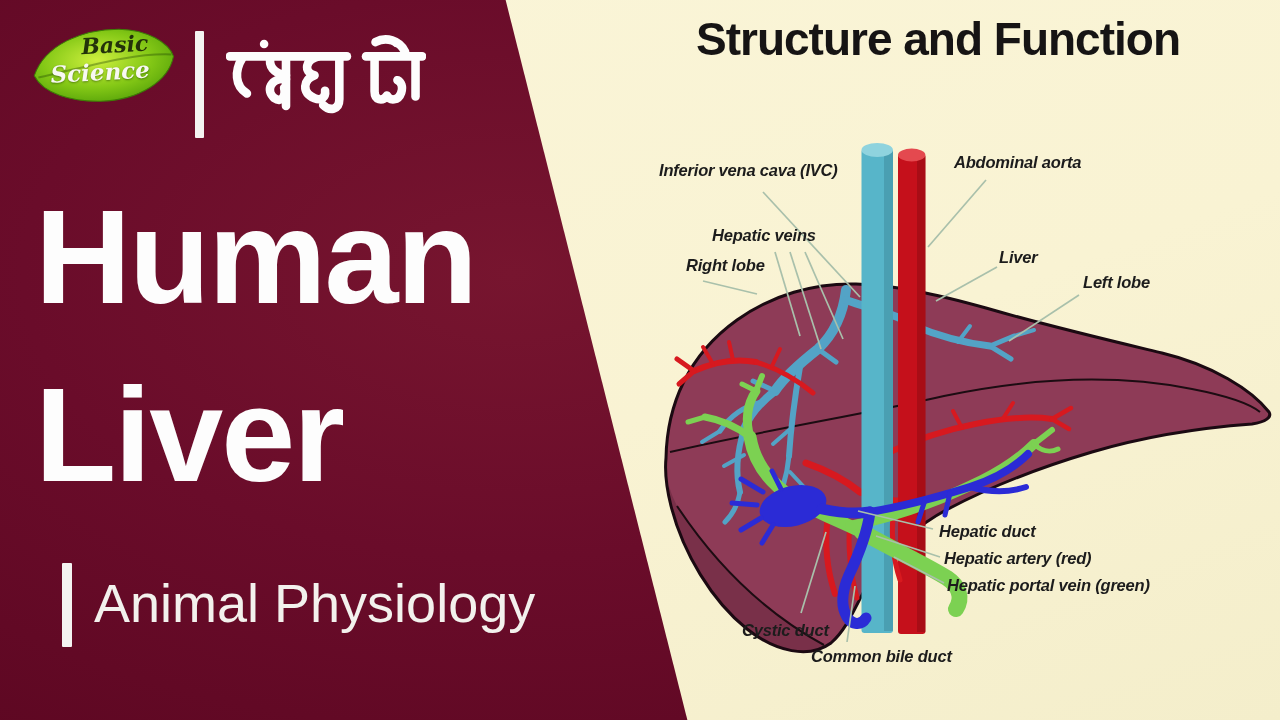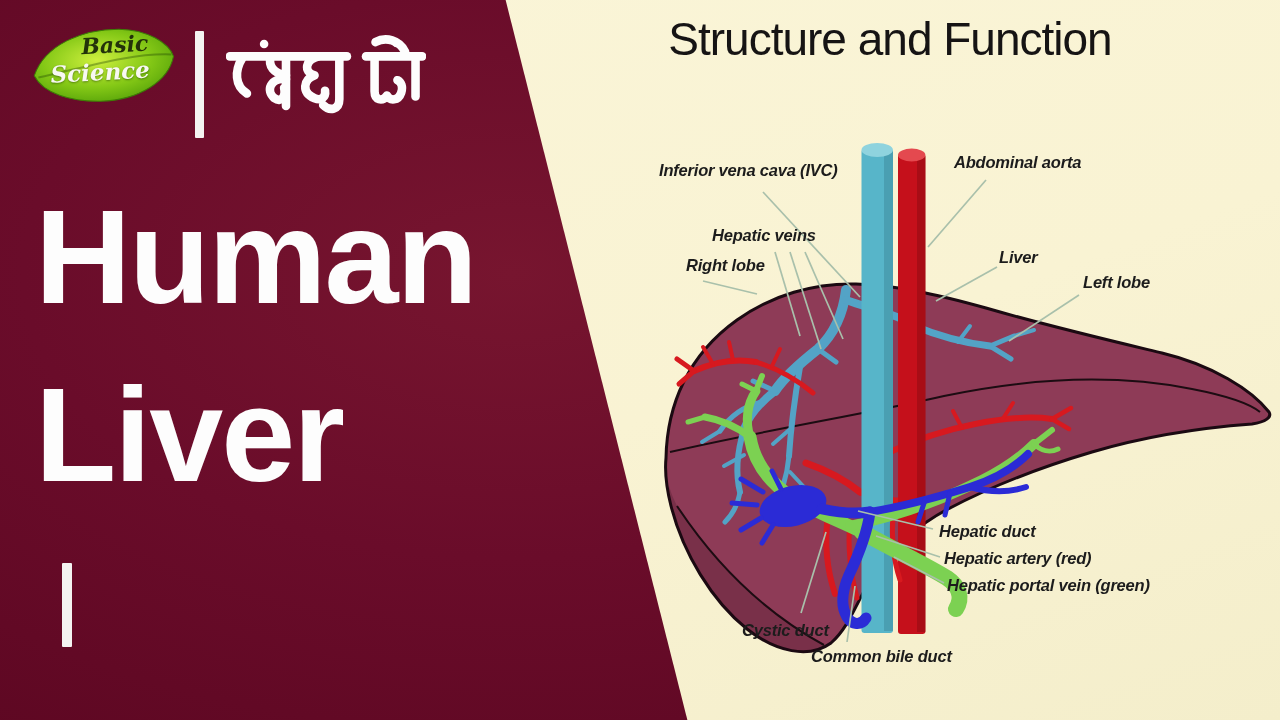--- a/index.html
+++ b/index.html
@@ -23,22 +23,22 @@
     font-family:"DejaVu Serif",serif;font-style:italic;font-weight:bold;}
   .leaf-text.l1{top:10px;left:12px;font-size:22px;color:#23320a;}
   .leaf-text.l2{top:36px;left:-4px;font-size:23px;color:#f8f8f2;text-shadow:0 1px 2px rgba(20,50,0,.5);}
   .hindi-box{position:absolute;left:226px;top:34px;width:200px;height:100px;}
   .hindi-sr{position:absolute;inset:0;opacity:0;font-size:60px;color:#fff;overflow:hidden;}
   .main-title{position:absolute;left:35px;top:168px;width:510px;text-align:left;
     color:#fdfdfd;font-weight:bold;font-size:133px;line-height:178px;letter-spacing:-2px;}
   .subtitle{position:absolute;left:94px;top:572px;width:520px;color:#f3f1ed;
     font-size:54px;letter-spacing:0px;}
   
-  .heading{position:absolute;left:600px;top:12px;width:580px;text-align:center;
-    color:#161414;font-weight:normal;font-size:46px;letter-spacing:-1px;}
+  .heading{position:absolute;left:600px;top:12px;width:580px;text-align:right;
+    color:#161414;font-weight:bold;font-size:46px;letter-spacing:-1px;}
   .diagram{position:absolute;inset:0;}
   .dlabel{font-family:"Liberation Sans",sans-serif;font-style:italic;
     font-size:16.5px;letter-spacing:-0.2px;fill:#1c1c1c;font-weight:bold;}
 </style>
 </head>
 <body>
 
 <div class="stage">
 
   <div class="maroon"></div>
@@ -79,20 +79,21 @@
       <path d="M188,16 C182,4 168,0 157,6"></path>
       <circle cx="179" cy="7" r="4.5" fill="#fdfdfd" stroke="none"></circle>
     </svg>
   </div>
 
   <div class="main-title">
     <div>Human</div>
     <div>Liver</div>
   </div>
 
+  <div class="subtitle">Animal Physiology</div>
 
   <div class="heading">Structure and Function</div>
 
   <svg class="diagram" width="1280" height="720" viewBox="0 0 1280 720">
 
     <path d="M666,458 C667,405 688,355 737,320 C772,295 814,283 856,284 C893,285 932,293 986,308
          C1048,326 1112,341 1162,353 C1212,365 1252,390 1269,412 C1272,417 1266,422 1252,424
          C1198,428 1146,436 1092,452 C1038,468 988,488 948,509 C918,525 890,549 872,577
          C857,601 850,626 831,643 C809,659 776,652 747,629 C712,601 683,553 671,506
          C665,482 665,468 666,458 Z" fill="#8e3b57" stroke="#1b0a12" stroke-width="3"></path>

